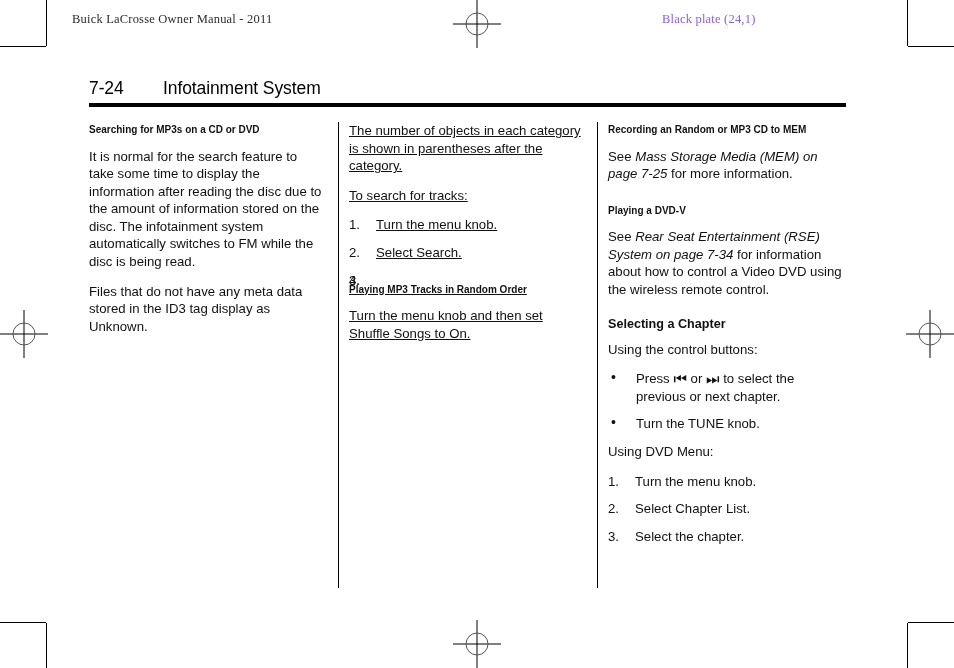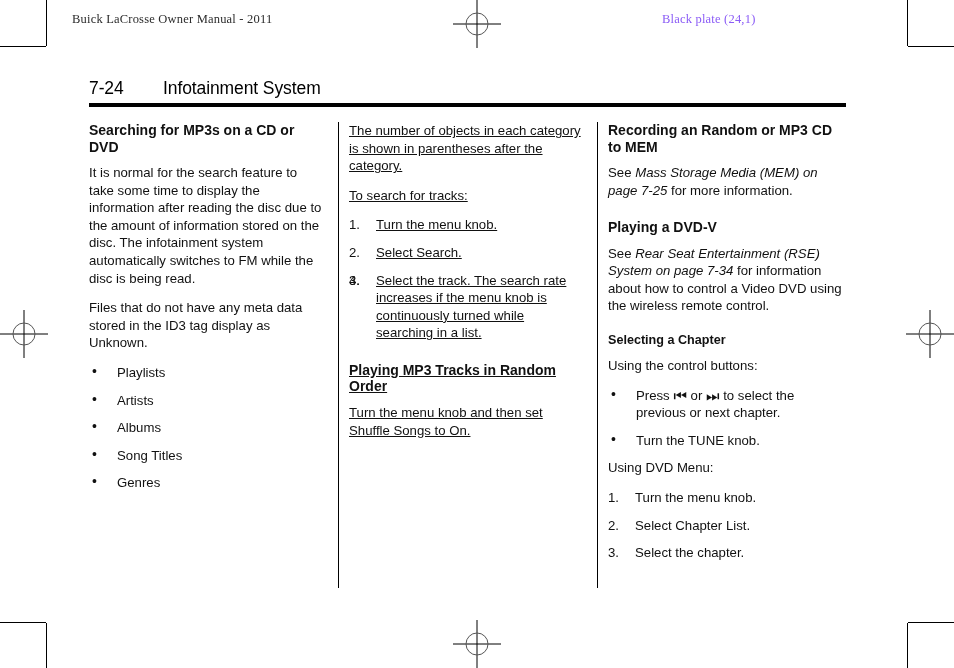--- a/index.html
+++ b/index.html
@@ -114,21 +114,21 @@
     position: absolute;
     top: 0px;
     width: 1px;
     height: 466px;
     background: #000;
   }
   .div-1 { left: 249px; }
   .div-2 { left: 508px; }
 
   h2.sec-head {
-    font-size: 14px;
+    font-size: 10px;
     font-weight: bold;
     line-height: 16.5px;
     margin: 0 0 9px 0;
   }
   h3.sub-head {
     font-size: 12.6px;
     font-weight: bold;
     line-height: 16px;
     margin: 17px 0 9px 0;
   }
@@ -233,47 +233,39 @@
 
 <div class="columns">
 
   <div class="col-divider div-1"></div>
   <div class="col-divider div-2"></div>
 
   <div class="col col-1">
     <h2 class="sec-head">Searching for MP3s on a CD or DVD</h2>
     <p class="para">It is normal for the search feature to take some time to display the information after reading the disc due to the amount of information stored on the disc. The infotainment system automatically switches to FM while the disc is being read.</p>
     <p class="para">Files that do not have any meta data stored in the ID3 tag display as Unknown.</p>
-    <ul class="bullets list-last">
-      <li>Playlists</li>
-      <li>Artists</li>
-      <li>Albums</li>
-      <li>Song Titles</li>
-      <li>Genres</li>
-    </ul>
   </div>
 
   <div class="col col-2">
     <p class="para">The number of objects in each category is shown in parentheses after the category.</p>
     <p class="para">To search for tracks:</p>
     <ol class="steps">
       <li>
         <span class="num">1.</span>
         <span>Turn the menu knob.</span>
       </li>
       <li>
         <span class="num">2.</span>
         <span>Select Search.</span>
       </li>
       <li>
         <span class="num">3.</span>
       </li>
       <li>
         <span class="num">4.</span>
-        <span>Select the track. The search rate increases if the menu knob is continuously turned while searching in a list.</span>
       </li>
     </ol>
     <h2 class="sec-head spaced">Playing MP3 Tracks in Random Order</h2>
     <p class="para">Turn the menu knob and then set Shuffle Songs to On.</p>
   </div>
 
   <div class="col col-3">
     <h2 class="sec-head">Recording an Random or MP3 CD to MEM</h2>
     <p class="para"><span>See </span><em class="xref">Mass Storage Media (MEM) on page 7‑25</em><span> for more information.</span></p>
 

